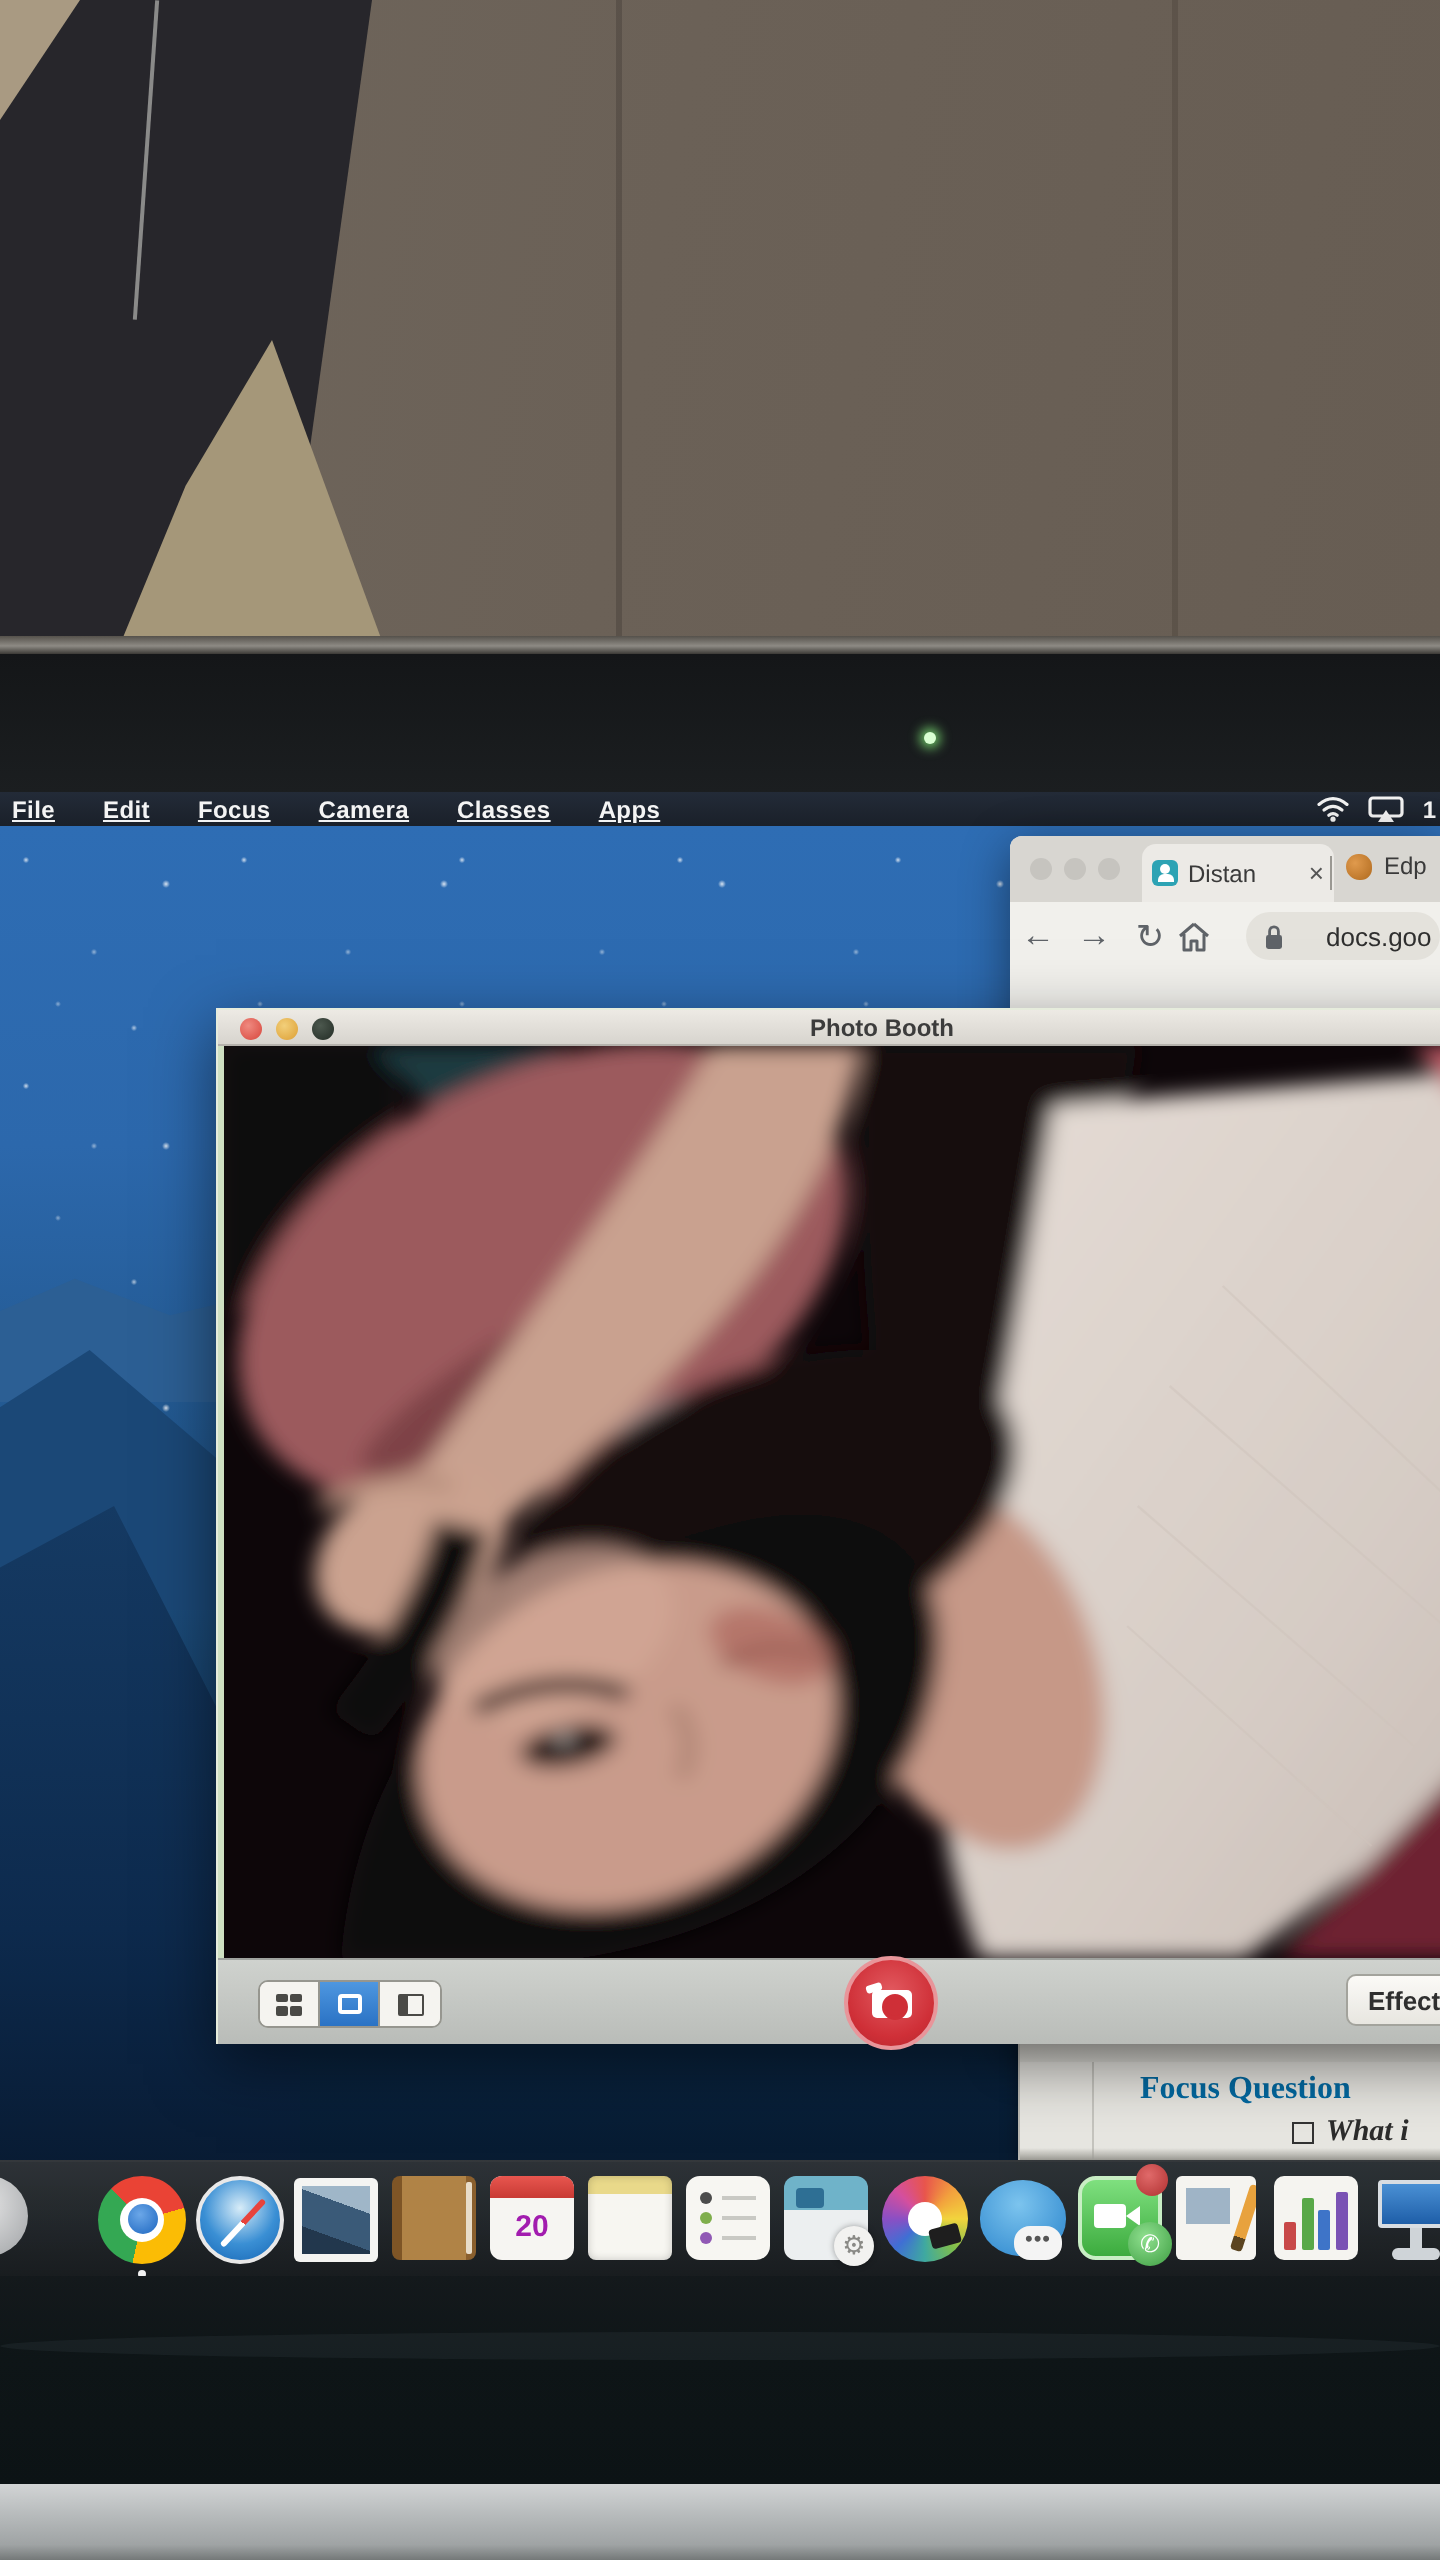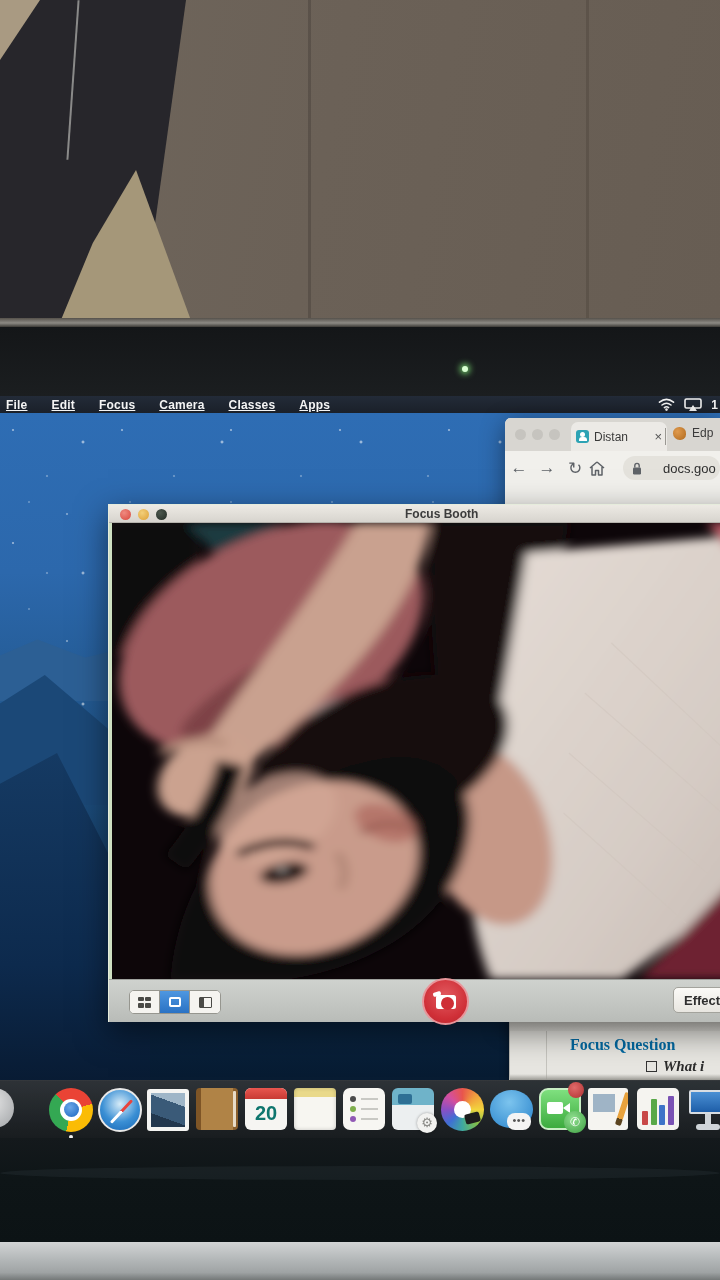--- a/index.html
+++ b/index.html
@@ -118,21 +118,21 @@
   .dk-chrome::before{content:"";position:absolute;left:11px;top:11px;width:22px;height:22px;border-radius:50%;background:#fff;}
   .dk-chrome::after{content:"";position:absolute;left:14.5px;top:14.5px;width:15px;height:15px;border-radius:50%;background:radial-gradient(circle at 40% 35%,#6ba7e8,#1c66c0);}
   .dk-safari{width:44px;height:44px;border-radius:50%;background:radial-gradient(circle at 50% 35%,#d7ecf8,#3a8fd4 55%,#1665b4);border:2px solid #e8e8e8;position:relative;}
   .dk-safari::before{content:"";position:absolute;left:20px;top:6px;width:3px;height:31px;background:linear-gradient(180deg,#e8433c 0 50%,#fff 50%);transform:rotate(43deg);border-radius:2px;}
   .dk-frame{width:42px;height:42px;margin-top:1px;background:#f4f4f2;border-radius:3px;padding:4px;position:relative;}
   .dk-frame i{display:block;width:100%;height:100%;background:linear-gradient(200deg,#9fb6c8 0 30%,#3a5a78 30% 70%,#22374d 70%);}
   .dk-contacts{width:42px;height:42px;border-radius:4px;background:linear-gradient(90deg,#7e5526 0 12%,#b08346 12% 88%,#8a5f2d 88%);position:relative;}
   .dk-contacts::before{content:"";position:absolute;right:2px;top:3px;width:3px;height:36px;background:#e8dcc8;border-radius:1px;}
   .dk-cal{width:42px;height:42px;border-radius:6px;background:#f6f5f2;overflow:hidden;text-align:center;}
   .dk-cal .cal-top{height:11px;background:linear-gradient(180deg,#e8564f,#c83a34);}
-  .dk-cal .cal-num{font-size:20px;font-weight:bold;color:#0f766e;line-height:29px;font-family:"Liberation Sans",sans-serif;}
+  .dk-cal .cal-num{font-size:15px;font-weight:bold;color:#a21caf;line-height:29px;font-family:"Liberation Sans",sans-serif;}
   .dk-notes{width:42px;height:42px;border-radius:4px;background:linear-gradient(180deg,#e9d98a 0 9px,#f7f6f1 9px);box-shadow:inset 0 0 4px rgba(0,0,0,.2);}
   .dk-rem{width:42px;height:42px;border-radius:7px;background:#f7f6f2;position:relative;}
   .dk-rem::before{content:"";position:absolute;left:7px;top:8px;width:6px;height:6px;border-radius:50%;background:#4c4c4c;box-shadow:0 10px 0 #7fae4c,0 20px 0 #9159b5;}
   .dk-rem::after{content:"";position:absolute;left:18px;top:10px;width:17px;height:2.5px;background:#c9c9c4;box-shadow:0 10px 0 #c9c9c4,0 20px 0 #c9c9c4;}
   .dk-box{width:42px;height:42px;border-radius:6px;background:linear-gradient(180deg,#6fb3c9 0 40%,#eceff0 40%);position:relative;}
   .dk-box::before{content:"";position:absolute;left:6px;top:6px;width:14px;height:10px;background:#2e6f94;border-radius:2px;}
   .dk-box::after{content:"⚙";position:absolute;right:-3px;bottom:-3px;width:20px;height:20px;border-radius:50%;background:#f2f2f0;color:#8a8a86;font-size:13px;line-height:20px;text-align:center;box-shadow:0 0 3px rgba(0,0,0,.35);}
   .dk-photos{width:43px;height:43px;border-radius:50%;background:conic-gradient(#e8554c,#f2a13d,#f2d43d,#7fbe4c,#3fa9a0,#3f6fd4,#8a4fc4,#d44f9e,#e8554c);position:relative;}
   .dk-photos::before{content:"";position:absolute;left:13px;top:13px;width:17px;height:17px;border-radius:50%;background:#fff;}
   .dk-photos::after{content:"";position:absolute;right:4px;bottom:8px;width:15px;height:10px;background:#1e1e1e;border-radius:2px;transform:rotate(-15deg);}
@@ -256,21 +256,21 @@
       <span>What i</span>
     </div>
     <div class="bottom-shade"></div>
   </div>
 
   <div class="pbwin">
     <div class="pb-titlebar">
       <span class="pb-light" style="left:11px;background:radial-gradient(circle at 38% 35%,#ef8a80,#d8463c)"></span>
       <span class="pb-light" style="left:29px;background:radial-gradient(circle at 38% 35%,#f2cf7a,#dd9f34)"></span>
       <span class="pb-light" style="left:47px;background:radial-gradient(circle at 38% 35%,#4c584e,#232c25)"></span>
-      <span class="pb-title">Focus Booth</span>
+      <span class="pb-title">Photo Booth</span>
     </div>
     <div class="pb-photo">
       <svg width="680" height="456" viewBox="0 0 640 456" preserveAspectRatio="none">
         <defs>
           <filter id="soft" x="-10%" y="-10%" width="120%" height="120%">
               <feGaussianBlur stdDeviation="5"></feGaussianBlur>
             </filter>
           <linearGradient id="shirtg" x1="0" y1="0" x2="1" y2="1">
             <stop offset="0" stop-color="#e6ddd6"></stop>
               <stop offset="0.6" stop-color="#d6ccc5"></stop>

